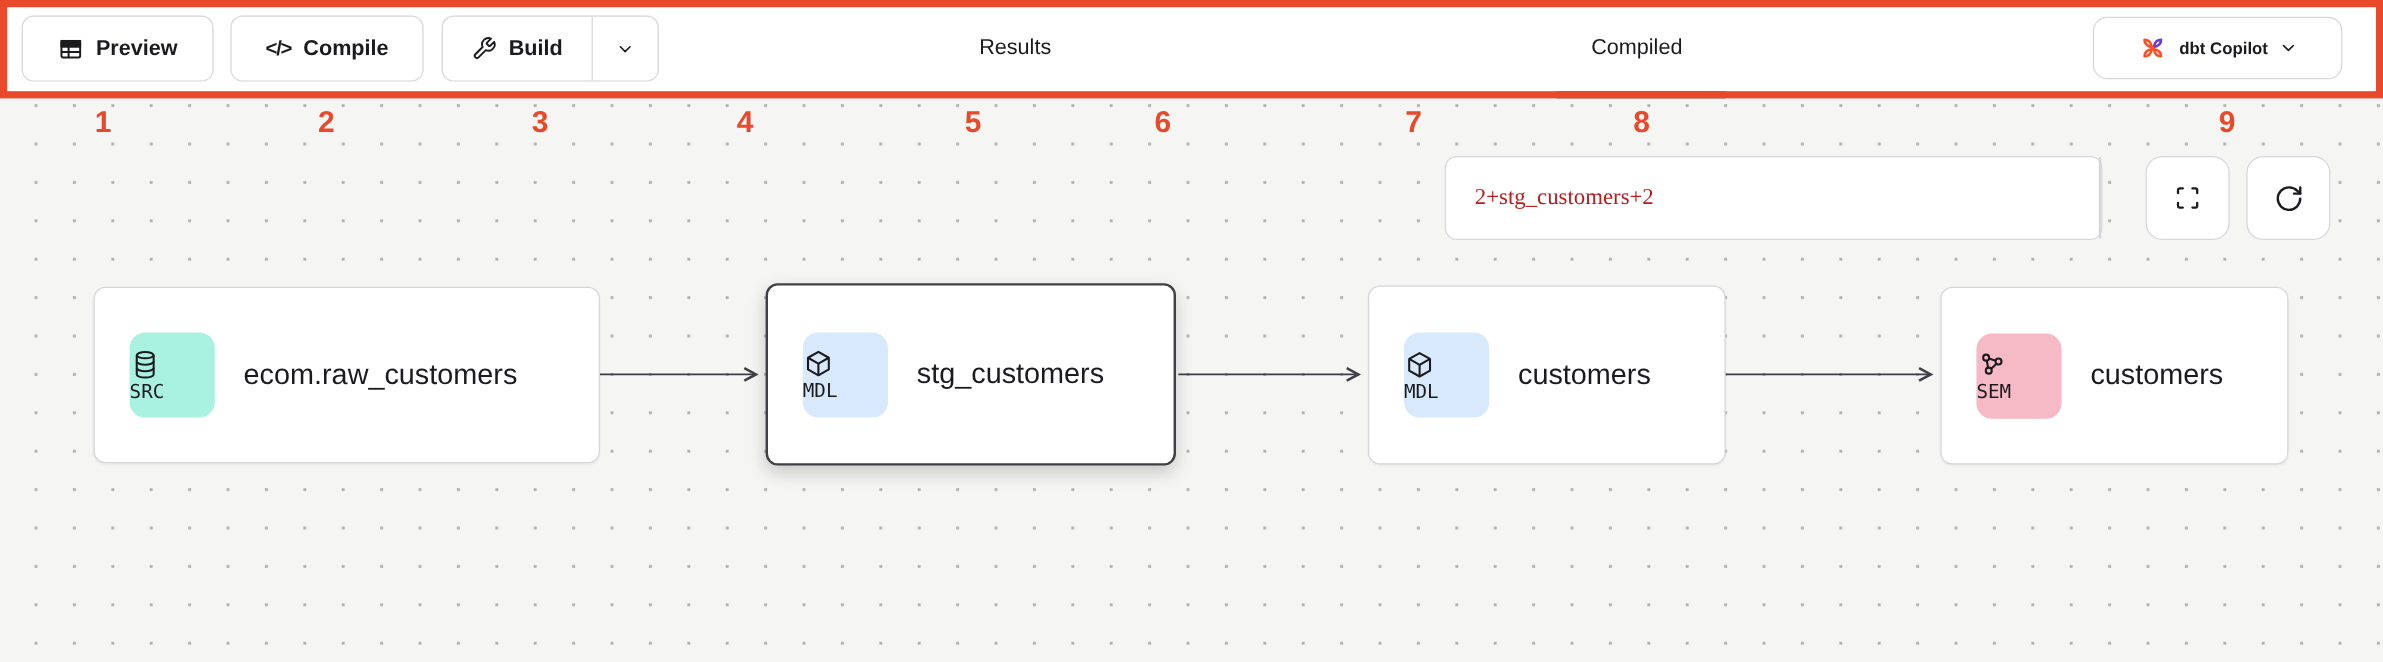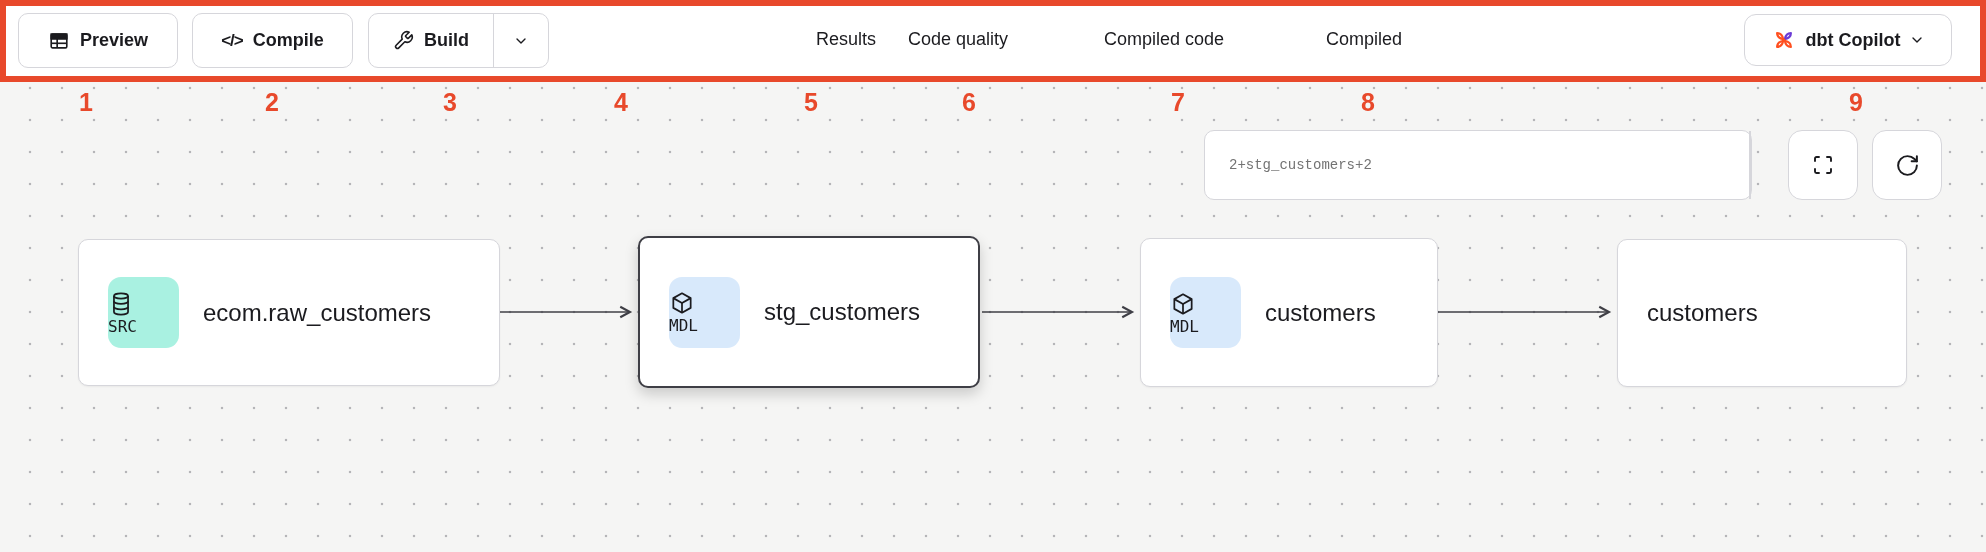--- a/index.html
+++ b/index.html
@@ -17,39 +17,39 @@
   .split{padding:0;gap:0;}
   .split .main{display:flex;align-items:center;justify-content:center;gap:10px;height:100%;}
   .split .sep{width:1.6px;height:100%;background:#d6d6db;}
   .split .chev{display:flex;align-items:center;justify-content:center;height:100%;}
   .code-glyph{font-size:17px;font-weight:600;letter-spacing:-1px;}
   .tab{position:absolute;top:0;height:78px;display:flex;align-items:center;font-size:18px;
        color:#1b1b1f;cursor:pointer;z-index:6;}
   .tab-underline{position:absolute;left:1297px;top:76px;width:141px;height:6px;background:#6e6e73;z-index:25;}
   .copilot{position:absolute;left:1744px;top:14px;width:208px;height:52px;box-sizing:border-box;
            border:1.6px solid #d6d6db;border-radius:12px;background:#fff;display:flex;
-           align-items:center;justify-content:center;gap:9px;font-size:18px;font-weight:600;
+           align-items:center;justify-content:center;gap:9px;font-size:14px;font-weight:600;
            color:#1b1b1f;cursor:pointer;z-index:6;}
 
   
   .num{position:absolute;top:88px;transform:translateX(-50%);color:#e8492b;font-weight:700;
        font-size:25px;z-index:15;}
 
   
   .canvas{position:absolute;left:0;top:82px;width:1986px;height:470px;background-color:#f5f5f4;
           background-image:radial-gradient(circle,#b5b5b8 1.4px,transparent 1.6px);
           background-size:32px 32px;background-position:14px 22px;z-index:0;}
   .edges{position:absolute;left:0;top:0;width:1986px;height:552px;z-index:1;pointer-events:none;}
 
   
   .selector{position:absolute;left:1204px;top:130px;width:548px;height:70px;box-sizing:border-box;
             background:#fff;border:1.6px solid #d6d6db;border-radius:10px;display:flex;z-index:3;}
-  .selector-input{flex:1;display:flex;align-items:center;padding-left:24px;font-size:14px;
-                  color:#737373;border:none;background:transparent;outline:none;
-                  font-family:Liberation Mono, monospace;}
+  .selector-input{flex:1;display:flex;align-items:center;padding-left:24px;font-size:19px;
+                  color:#b91c1c;border:none;background:transparent;outline:none;
+                  font-family:Liberation Serif, serif;}
   .selector-sep{width:1.6px;background:#d6d6db;}
   .update-btn{width:200px;display:flex;align-items:center;justify-content:center;font-size:19px;
               font-weight:600;color:#1b1b1f;cursor:pointer;border-radius:0 10px 10px 0;}
   .sq-btn{position:absolute;top:130px;width:70px;height:70px;box-sizing:border-box;background:#fff;
           border:1.6px solid #d6d6db;border-radius:14px;display:flex;align-items:center;
           justify-content:center;cursor:pointer;z-index:3;}
 
   
   .node{position:absolute;box-sizing:border-box;background:#fff;border:1.6px solid #d6d6db;
         border-radius:10px;display:flex;align-items:center;padding-left:29px;gap:24px;
@@ -115,26 +115,20 @@
               <polyline points="6 9 12 15 18 9"></polyline>
             </svg>
         </span>
       </div>
     </div>
 
 
     <div class="tab" style="left:816px;">
       <span>Results</span>
     </div>
-    <div class="tab" style="left:908px;">
-      <span>Code quality</span>
-    </div>
-    <div class="tab" style="left:1104px;">
-      <span>Compiled code</span>
-    </div>
     <div class="tab" style="left:1326px;">
       <span>Compiled</span>
     </div>
     <div class="tab-underline"></div>
 
     <div class="copilot">
       <span>
         <svg width="26" height="26" viewBox="0 0 24 24">
           <g fill="none" stroke-width="2" stroke-linejoin="round">
             <path d="M12 11 C10 8 10 5 12 3 C14 5 14 8 12 11 Z" stroke="#6b3bd6" transform="rotate(45 12 12)"></path>
@@ -228,16 +222,29 @@
           <path d="M4 7.5 L12 12 L20 7.5"></path>
           <path d="M12 12 V21"></path>
         </svg>
       </span>
       <span class="blabel">MDL</span>
     </div>
     <span class="node-label">customers</span>
   </div>
 
   <div class="node" style="left:1617px;top:239px;width:290px;height:148px;">
+    <div class="badge" style="background-color: rgb(246, 185, 198);">
+      <span>
+        <svg width="26" height="26" viewBox="0 0 24 24" fill="none" stroke="#1b1b1f" stroke-width="1.6">
+          <circle cx="7.5" cy="6.5" r="2.3"></circle>
+          <circle cx="17" cy="9.5" r="2.3"></circle>
+          <circle cx="9.5" cy="16.5" r="2.3"></circle>
+          <line x1="9.7" y1="7.2" x2="14.8" y2="8.8"></line>
+          <line x1="8" y1="8.7" x2="9" y2="14.3"></line>
+          <line x1="11.4" y1="15.1" x2="15.5" y2="11.2"></line>
+        </svg>
+      </span>
+      <span class="blabel">SEM</span>
+    </div>
     <span class="node-label">customers</span>
   </div>
 
 </div>
 
 </body></html>

